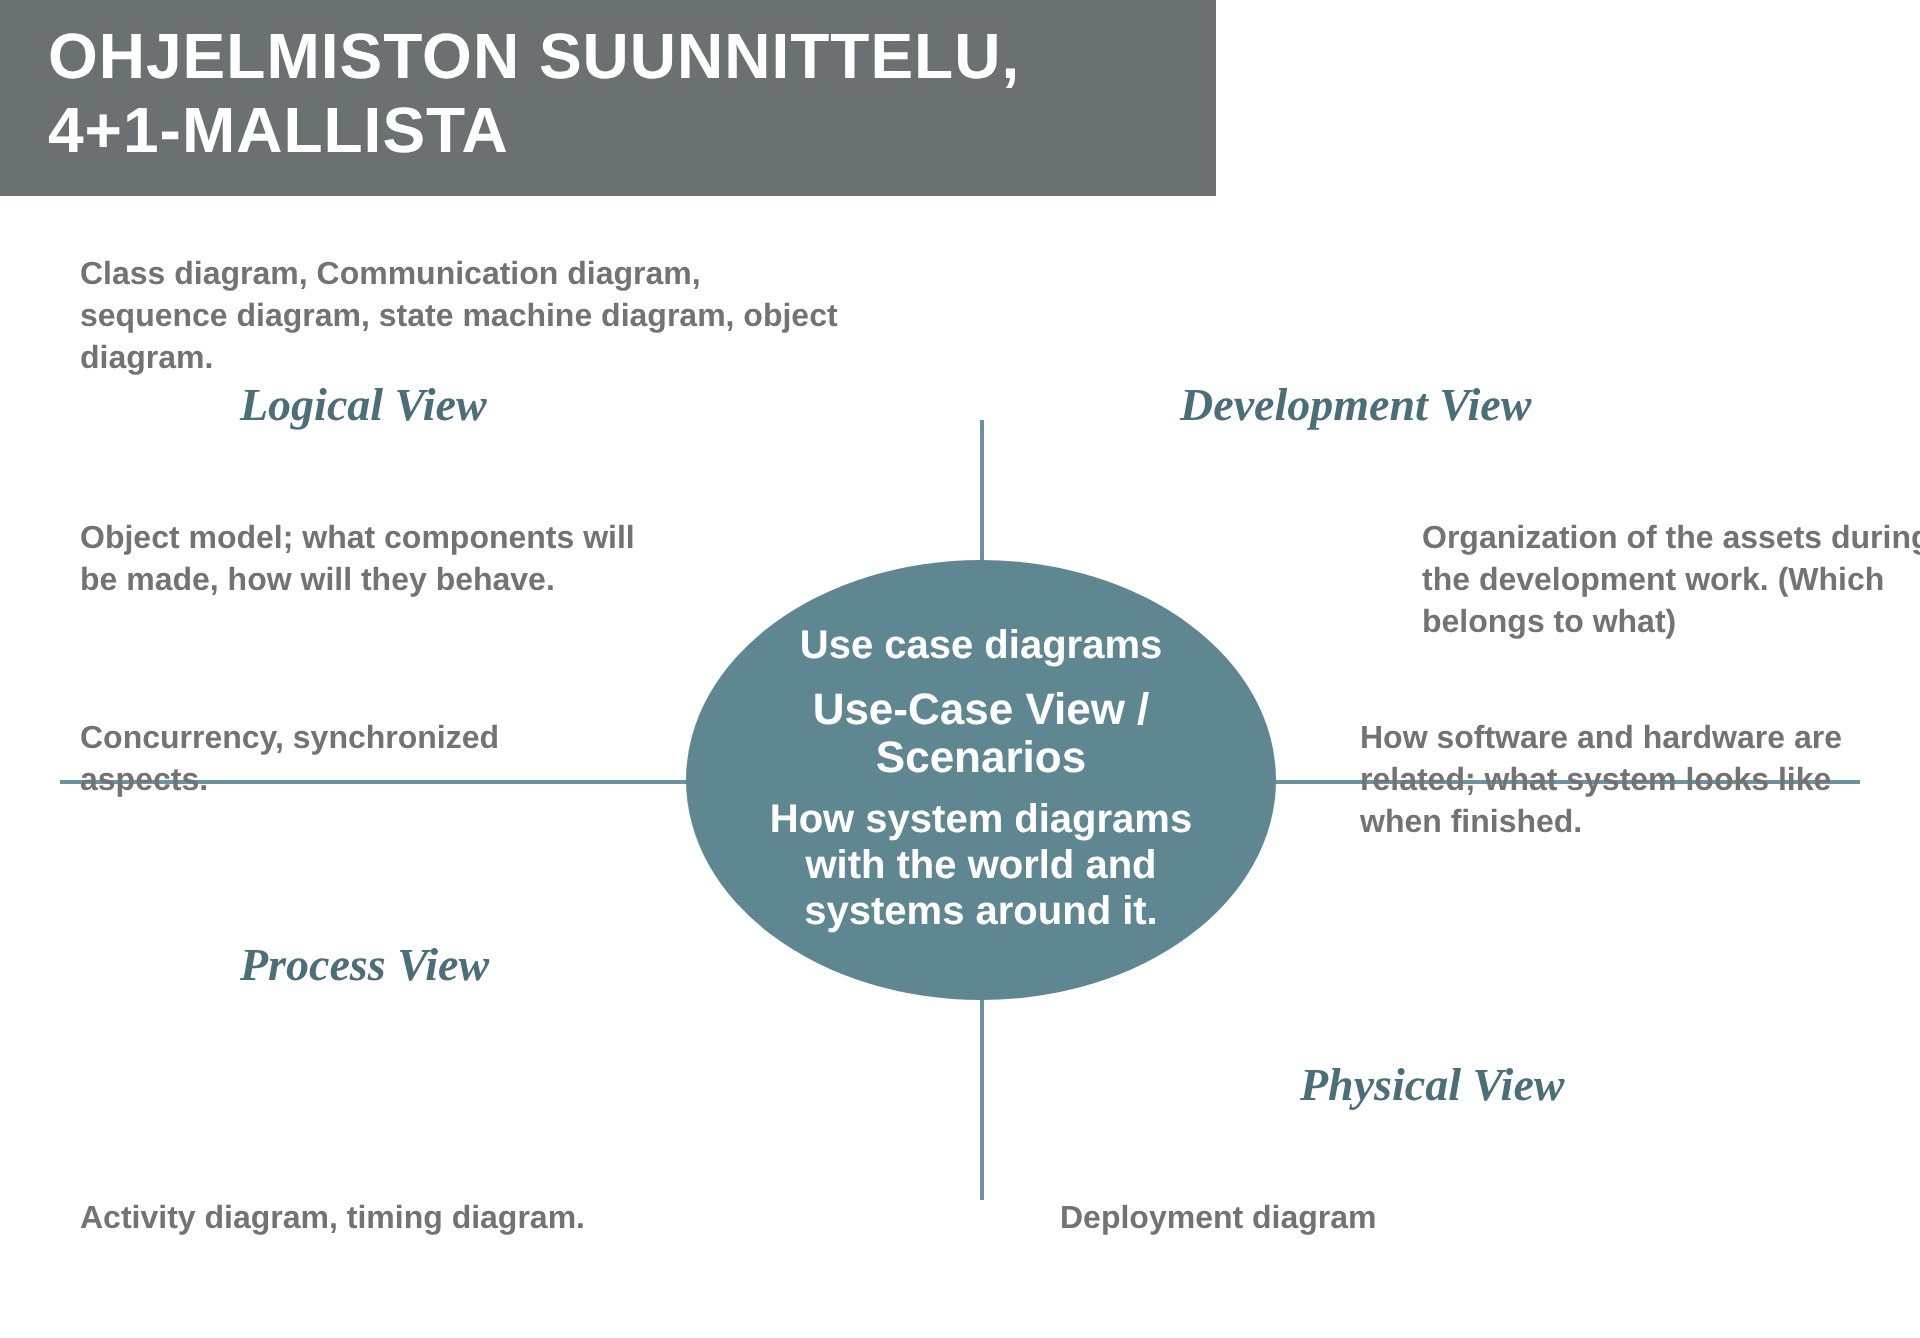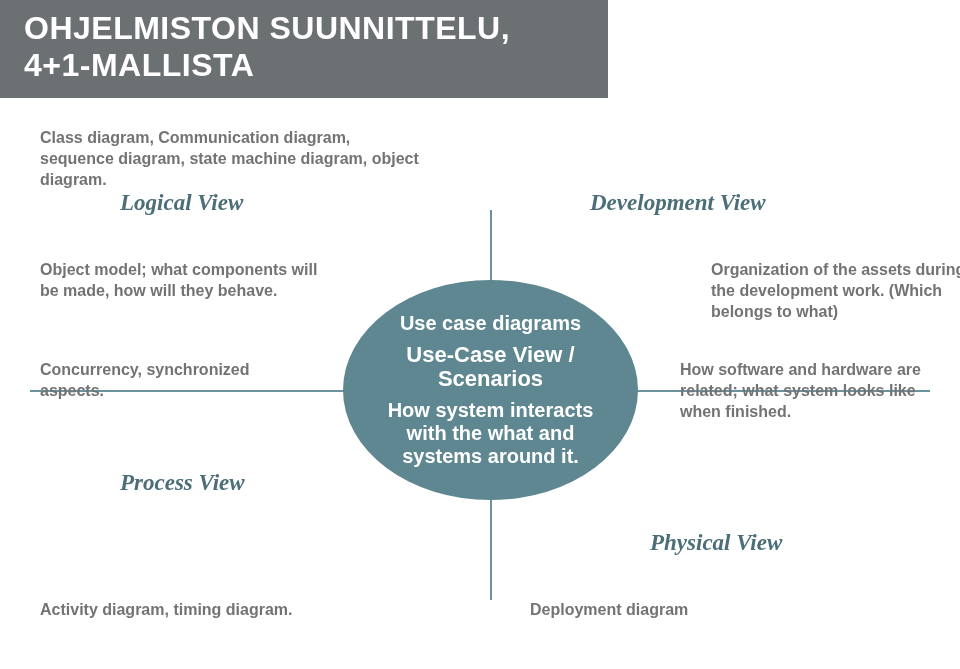--- a/index.html
+++ b/index.html
@@ -118,15 +118,15 @@
 
   <div class="view-label v-bl">Process View</div>
   <div class="block b-bl-desc1">Activity diagram, timing diagram.</div>
 
   <div class="view-label v-br">Physical View</div>
   <div class="block b-br-desc1">Deployment diagram</div>
 
   <div class="circle">
     <div class="small">Use case diagrams</div>
     <div class="big">Use-Case View / Scenarios</div>
-    <div class="small">How system interacts with the what and systems around it.</div>
+    <div class="small">How system diagrams with the world and systems around it.</div>
   </div>
 </div>
 
 </body></html>

